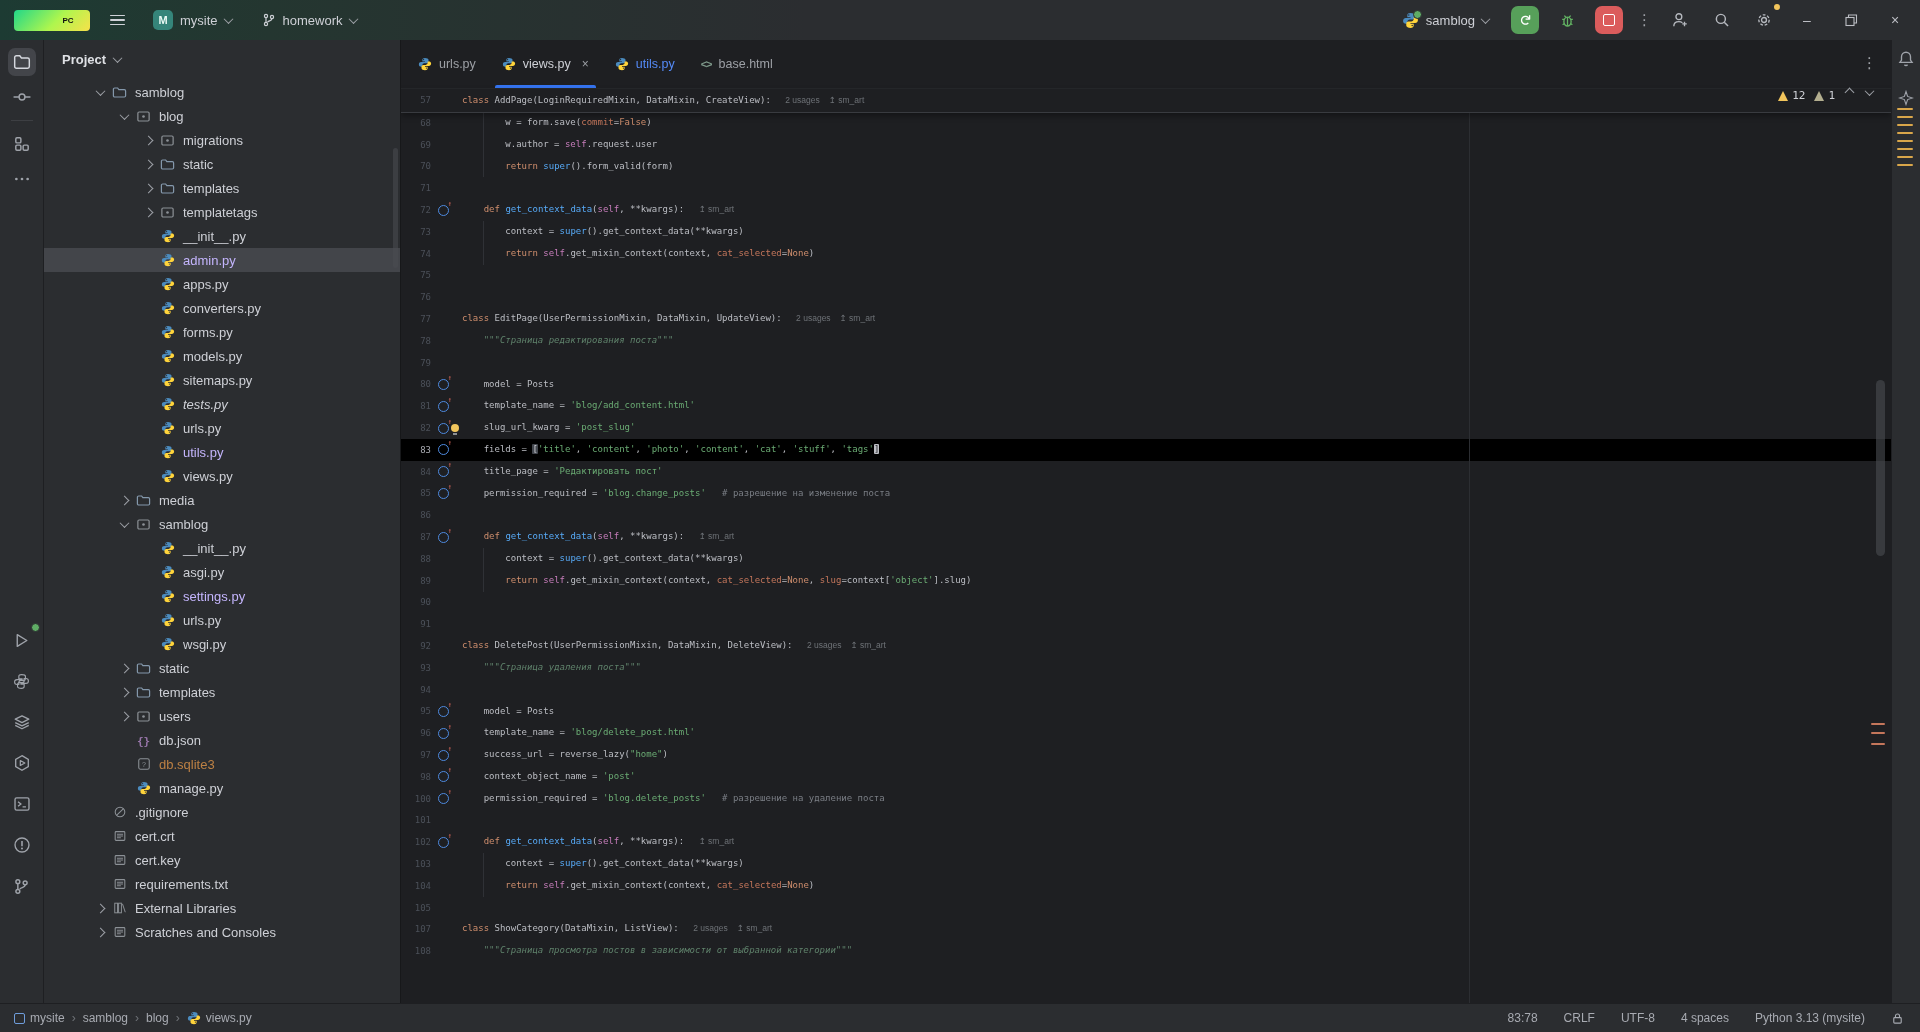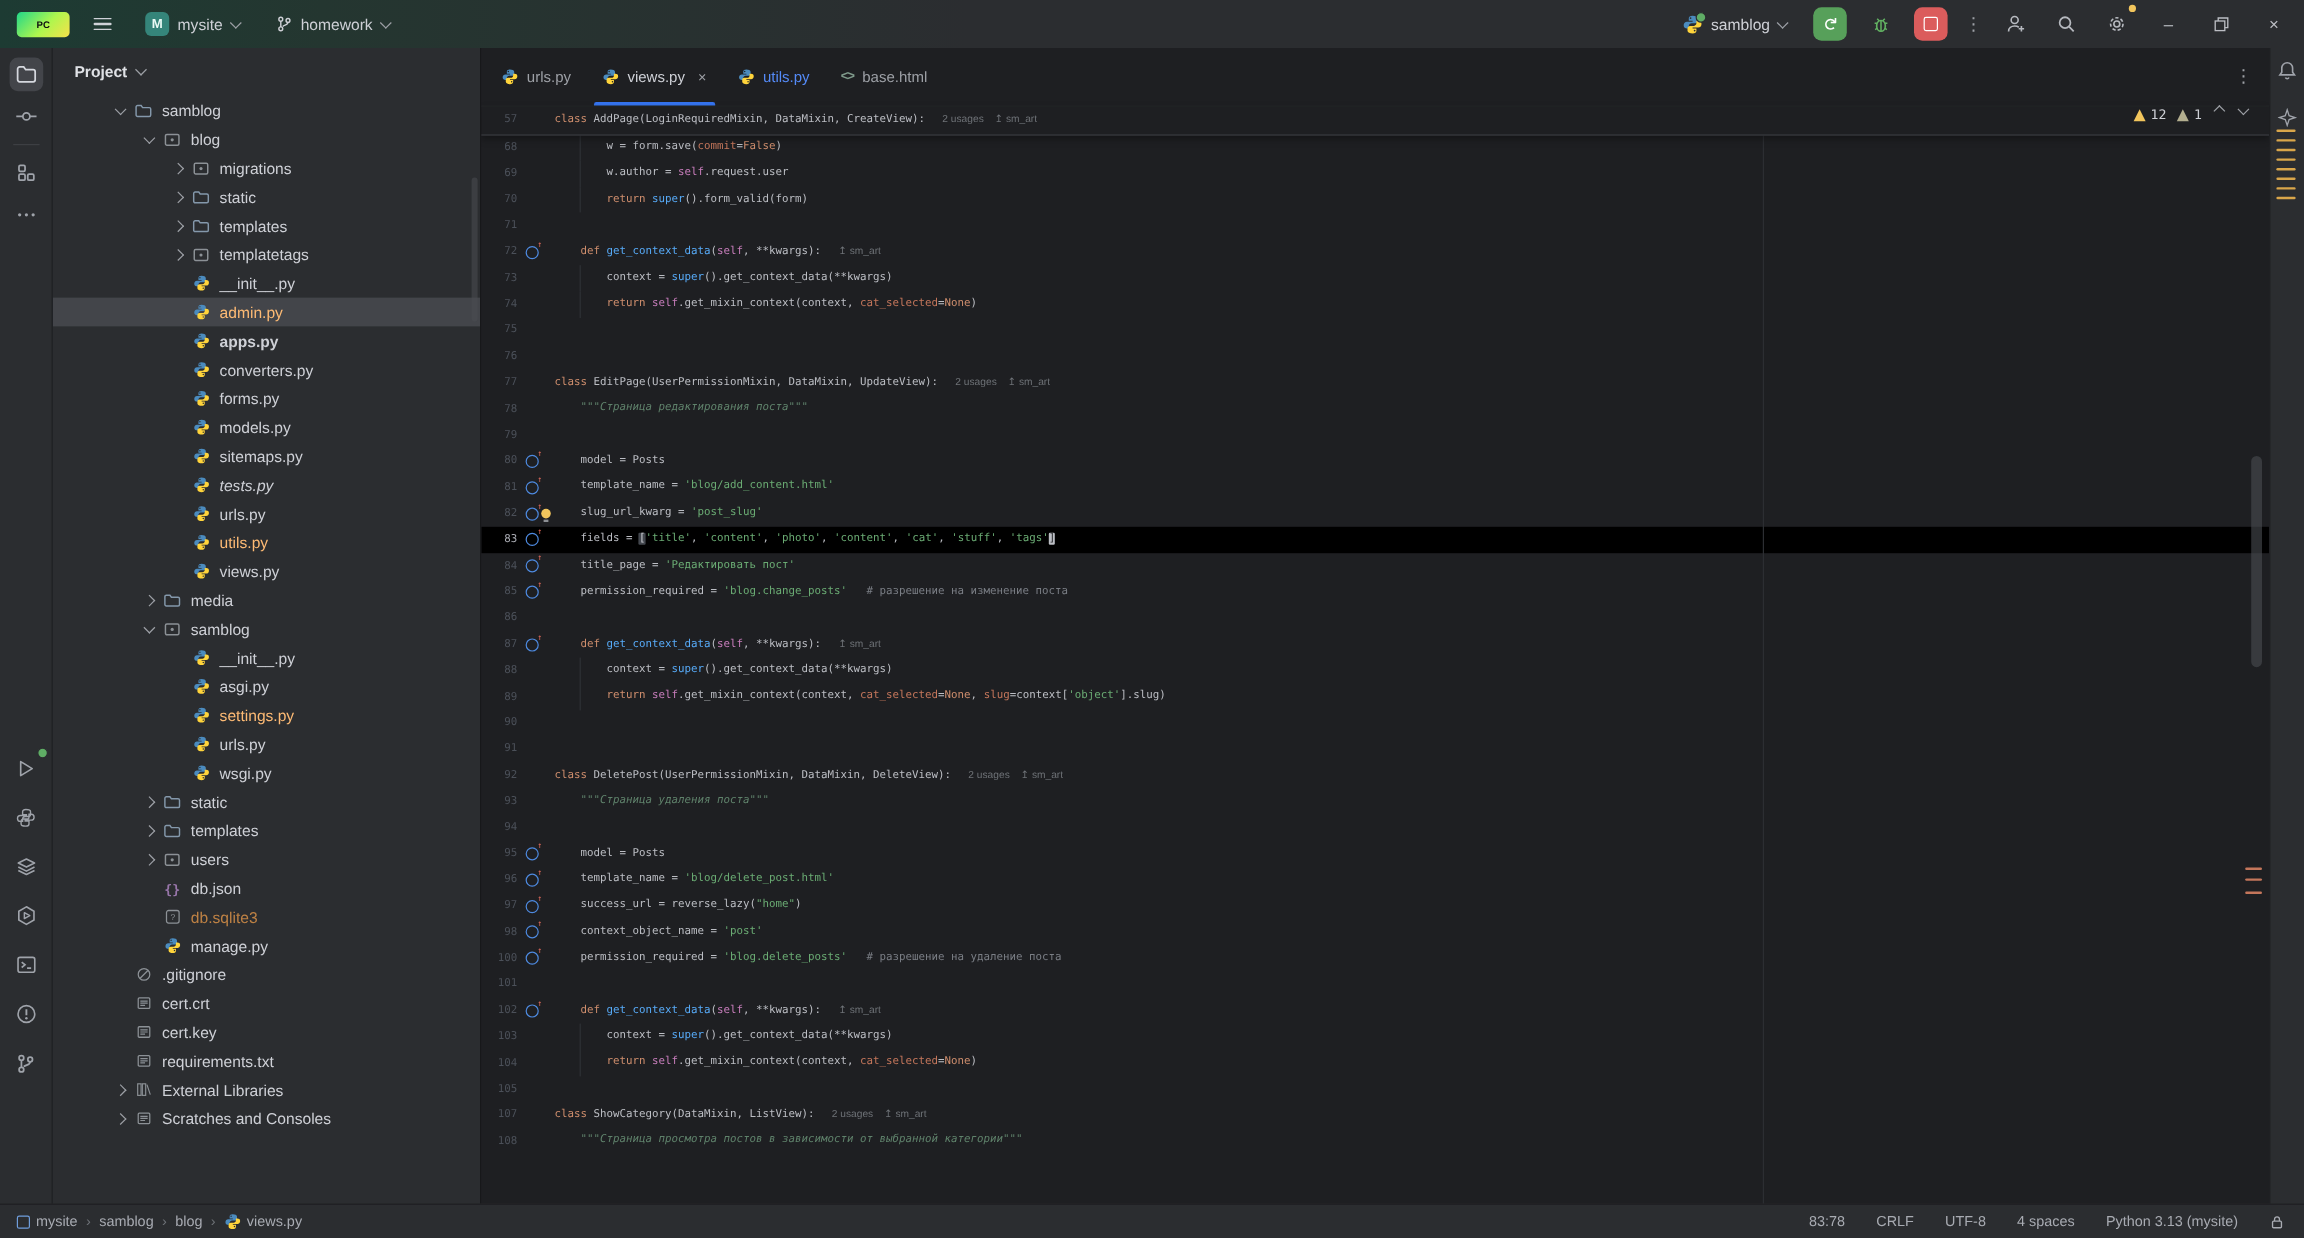--- a/index.html
+++ b/index.html
@@ -4,21 +4,21 @@
 <style>
   html,body{margin:0;padding:0;background:#141517;}
   .window{position:relative;width:1920px;height:1032px;background:#1e1f22;overflow:hidden;
           font-family:"Liberation Sans","DejaVu Sans",sans-serif;color:#ced0d6;-webkit-font-smoothing:antialiased;}
   
   .titlebar{position:absolute;top:0;left:0;right:0;height:40px;
             background:linear-gradient(90deg,#1d3b33 0%,#243630 14%,#2b2d30 42%,#2b2d30 100%);
             display:flex;align-items:center;font-size:13px;}
   .tb-left{display:flex;align-items:center;gap:14px;margin-left:14px;}
   .pc-logo{width:44px;height:21px;border-radius:4px;background:linear-gradient(135deg,#21d789 0%,#aef64e 55%,#f7e14a 100%);
-           display:flex;align-items:center;justify-content:center;font-weight:bold;font-size:8px;color:#101010;}
+           display:flex;align-items:center;justify-content:center;font-weight:bold;font-size:8px;color:#101010;padding-left:32px;}
   .hamburger{display:flex;flex-direction:column;gap:3px;padding:6px;cursor:pointer;}
   .hamburger i{display:block;width:15px;height:1.6px;background:#cfd2d8;border-radius:1px;}
   .widget{display:flex;align-items:center;gap:7px;padding:4px 8px;border-radius:6px;color:#ced0d6;}
   .m-badge{width:20px;height:20px;border-radius:5px;background:#35857a;color:#eafaf5;display:flex;align-items:center;justify-content:center;font-size:11px;font-weight:bold;}
   .chev{display:inline-block;width:6px;height:6px;border-right:1.5px solid #9da0a6;border-bottom:1.5px solid #9da0a6;}
   .chev.down{transform:rotate(45deg) translate(-1px,-1px);}
   .chev.right{transform:rotate(-45deg);}
   .tb-right{margin-left:auto;display:flex;align-items:center;gap:14px;margin-right:10px;}
   .run-widget{display:flex;align-items:center;gap:7px;}
   .py-wrap{position:relative;width:17px;height:17px;}
@@ -46,21 +46,21 @@
   .runplay .py-dot{top:-3px;right:-4px;}
   
   .project-panel{width:356px;background:#2b2d30;border-right:1px solid #17181a;position:relative;flex:none;overflow:hidden;}
   .panel-header{height:38px;display:flex;align-items:center;gap:8px;padding-left:18px;font-size:13px;color:#dfe1e5;font-weight:bold;}
   .tree{position:absolute;top:40px;left:0;right:0;bottom:0;font-size:13px;color:#ced0d6;}
   .tree-row{height:24px;display:flex;align-items:center;white-space:nowrap;cursor:pointer;}
   .tree-row.selected{background:#43454a;}
   .arrow-box{width:17px;flex:none;display:flex;align-items:center;justify-content:center;color:#9da2a8;}
   .icon-box{width:21px;flex:none;display:flex;align-items:center;justify-content:center;}
   .tree-label{margin-left:5px;}
-  .lbl-blue{color:#fdba74;}
+  .lbl-blue{color:#c4b5fd;}
   .lbl-orange{color:#bd8144;}
   .panel-scrollthumb{position:absolute;right:2px;top:108px;width:5px;height:120px;border-radius:3px;background:#4a4d52;opacity:.55;}
   
   .editor-col{flex:1;position:relative;background:#1e1f22;overflow:hidden;}
   .tabbar{height:48px;display:flex;align-items:stretch;padding-left:4px;position:relative;border-bottom:1px solid #26282b;}
   .tab{display:flex;align-items:center;gap:7px;padding:0 13px;font-size:12.5px;color:#9da0a6;position:relative;cursor:pointer;}
   .tab.active{color:#ced0d6;}
   .tab.active::after{content:"";position:absolute;left:6px;right:6px;bottom:0;height:3px;background:#3574f0;border-radius:2px 2px 0 0;}
   .tab .close{margin-left:4px;color:#9da0a6;font-size:12px;}
   .tab-label-blue{color:#548af7;}
@@ -376,21 +376,21 @@
             <span class="icon-box">
               <span>
                 <svg width="14" height="14" viewBox="0 0 16 16" style="display:block">
                   <path fill="#4b8bbe" d="M8 1C6 1 5 1.8 5 3.2V5h3v.7H3.6C2.2 5.7 1 6.6 1 8.5S2.2 11 3.6 11H5V9.3C5 8 6 7 7.3 7H10c1.1 0 2-.9 2-2V3.2C12 1.8 10 1 8 1zM6.4 2.2a.7.7 0 110 1.4.7.7 0 010-1.4z"></path>
        <path fill="#ffd43b" d="M8 15c2 0 3-.8 3-2.2V11H8v-.7h4.4c1.4 0 2.6-.9 2.6-2.8S13.8 5 12.4 5H11v1.7C11 8 10 9 8.7 9H6c-1.1 0-2 .9-2 2v1.8C4 14.2 6 15 8 15zm1.6-1.6a.7.7 0 110-1.4.7.7 0 010 1.4z"></path>
                 </svg>
               </span>
             </span>
             <span class="tree-label lbl-blue">admin.py</span>
           </div>
-          <div class="tree-row" style="padding-left: 96px; font-weight: bold;">
+          <div class="tree-row" style="padding-left: 96px;">
             <span class="arrow-box"></span>
             <span class="icon-box">
               <span>
                 <svg width="14" height="14" viewBox="0 0 16 16" style="display:block">
                   <path fill="#4b8bbe" d="M8 1C6 1 5 1.8 5 3.2V5h3v.7H3.6C2.2 5.7 1 6.6 1 8.5S2.2 11 3.6 11H5V9.3C5 8 6 7 7.3 7H10c1.1 0 2-.9 2-2V3.2C12 1.8 10 1 8 1zM6.4 2.2a.7.7 0 110 1.4.7.7 0 010-1.4z"></path>
        <path fill="#ffd43b" d="M8 15c2 0 3-.8 3-2.2V11H8v-.7h4.4c1.4 0 2.6-.9 2.6-2.8S13.8 5 12.4 5H11v1.7C11 8 10 9 8.7 9H6c-1.1 0-2 .9-2 2v1.8C4 14.2 6 15 8 15zm1.6-1.6a.7.7 0 110-1.4.7.7 0 010 1.4z"></path>
                 </svg>
               </span>
             </span>
             <span class="tree-label">apps.py</span>

